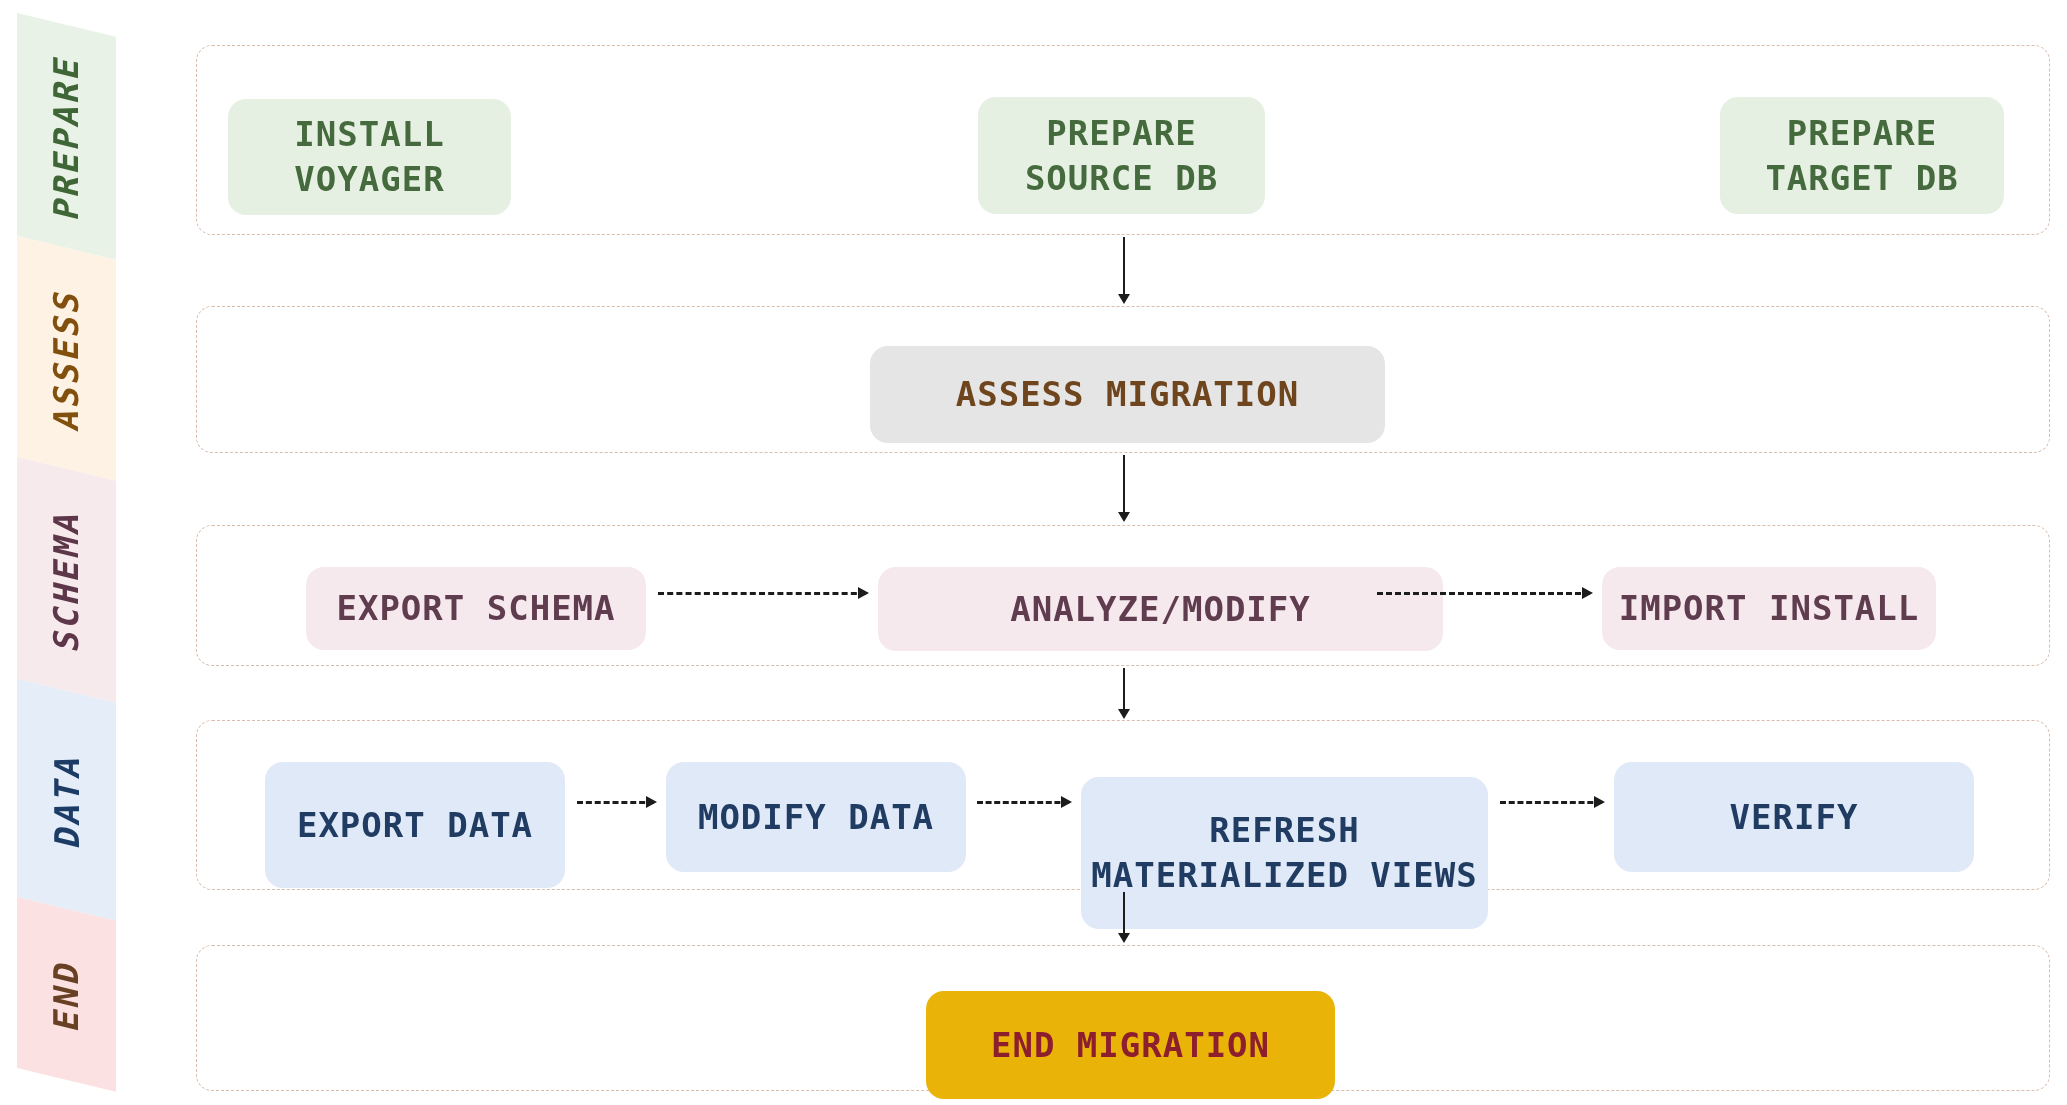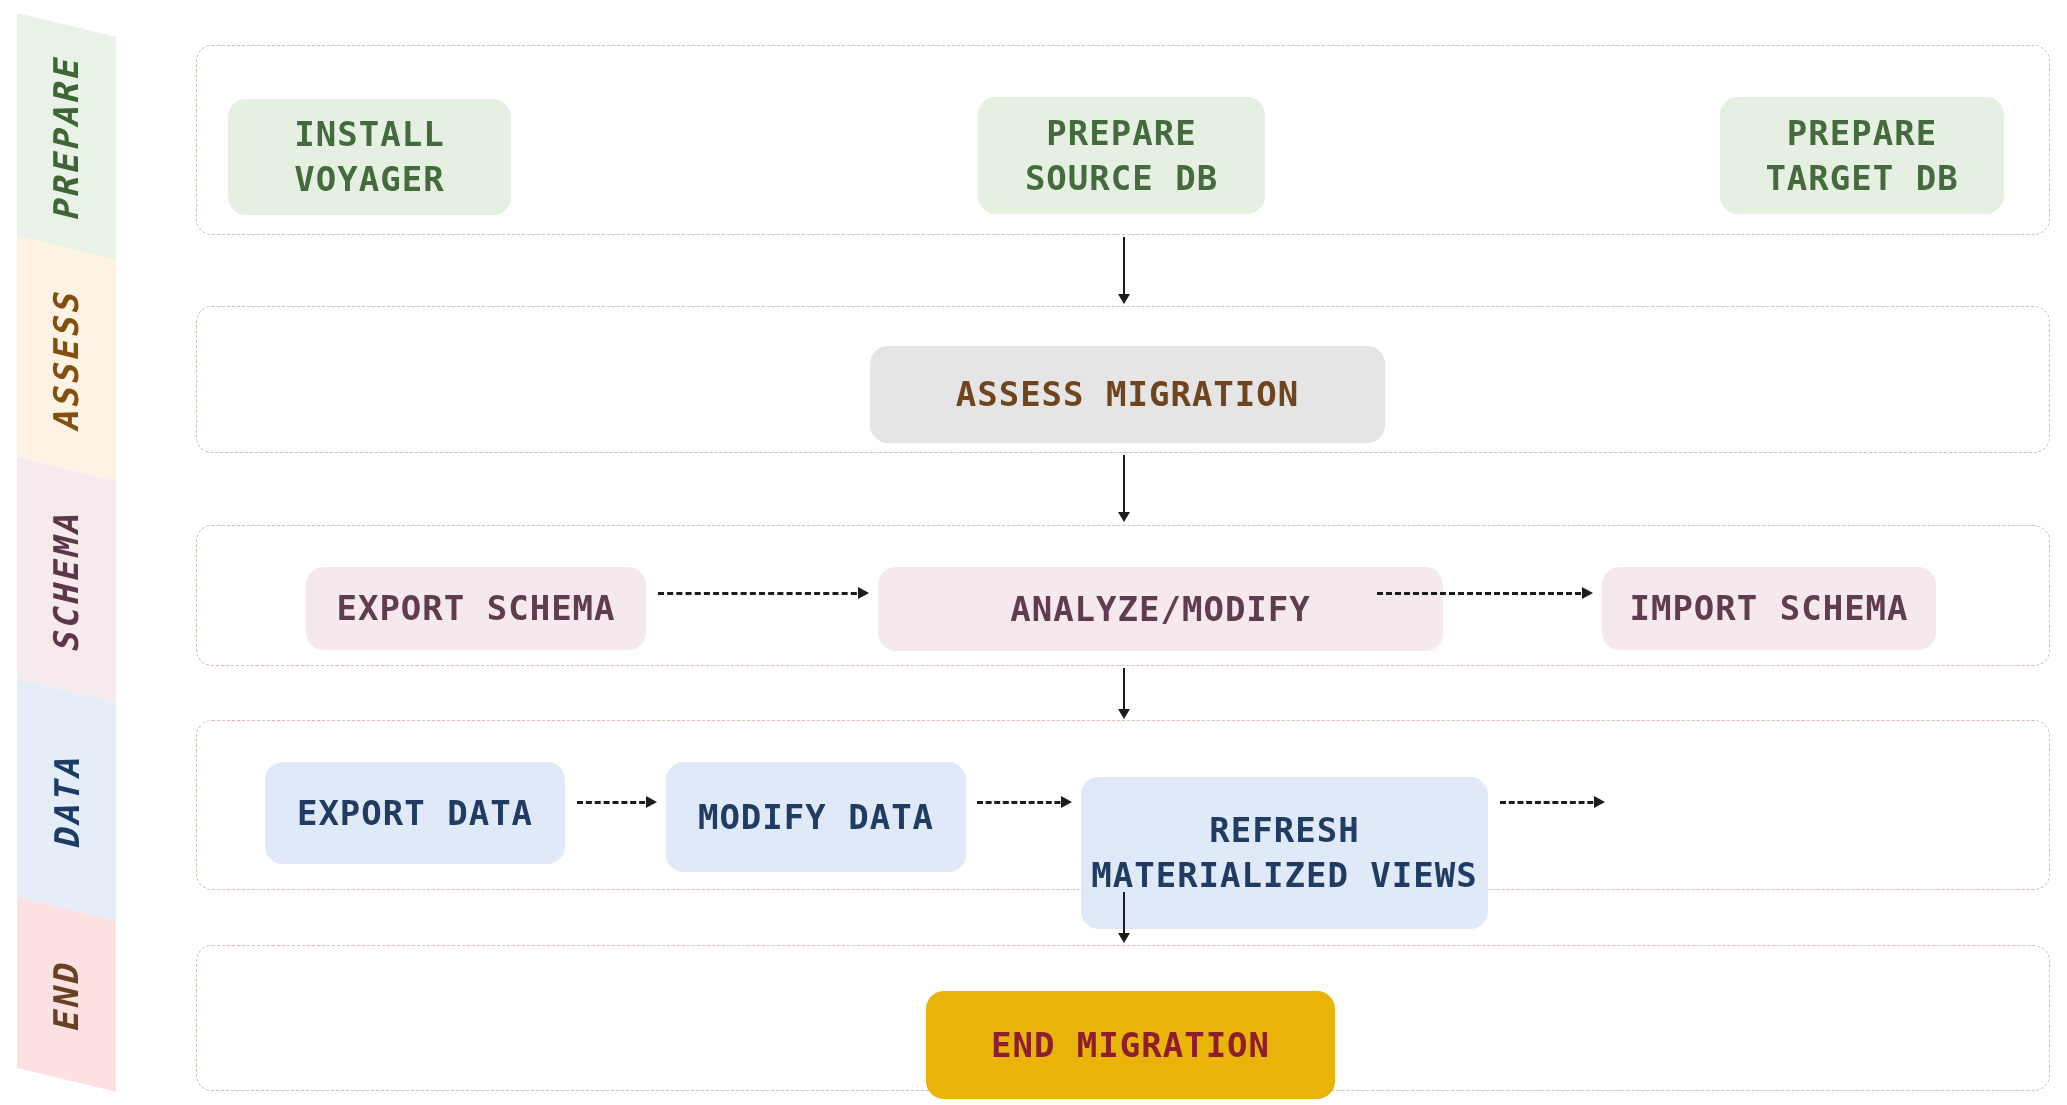--- a/index.html
+++ b/index.html
@@ -87,26 +87,27 @@
 VOYAGER</div>
   <div class="node t-green" style="left:978px;top:83px;width:287px;height:117px">PREPARE
 SOURCE DB</div>
   <div class="node t-green" style="left:1720px;top:83px;width:284px;height:117px">PREPARE
 TARGET DB</div>
 
   <div class="node t-cream" style="left:870px;top:332px;width:515px;height:97px">ASSESS MIGRATION</div>
 
   <div class="node t-pink" style="left:306px;top:553px;width:340px;height:83px">EXPORT SCHEMA</div>
   <div class="node t-pink" style="left:878px;top:553px;width:565px;height:84px">ANALYZE/MODIFY</div>
-  <div class="node t-pink" style="left:1602px;top:553px;width:334px;height:83px">IMPORT SCHEMA</div>
+  <div class="node t-pink" style="left:1602px;top:553px;width:334px;height:83px">IMPORT INSTALL</div>
 
-  <div class="node t-blue" style="left:265px;top:748px;width:300px;height:102px">EXPORT DATA</div>
+  <div class="node t-blue" style="left:265px;top:748px;width:300px;height:126px">EXPORT DATA</div>
   <div class="node t-blue" style="left:666px;top:748px;width:300px;height:110px">MODIFY DATA</div>
   <div class="node t-blue" style="left:1081px;top:763px;width:407px;height:152px">REFRESH
 MATERIALIZED VIEWS</div>
+  <div class="node t-blue" style="left:1614px;top:748px;width:360px;height:110px">VERIFY</div>
 
   <div class="node t-red" style="left:926px;top:977px;width:409px;height:108px">END MIGRATION</div>
 
   <div class="varrow" style="left:1123px;top:237px;height:58px"></div>
   <div class="varrow" style="left:1123px;top:455px;height:58px"></div>
   <div class="varrow" style="left:1123px;top:668px;height:42px"></div>
   <div class="varrow" style="left:1123px;top:892px;height:42px"></div>
 
   <div class="harrow" style="left:658px;top:592px;width:208px"></div>
   <div class="harrow" style="left:1377px;top:592px;width:213px"></div>

